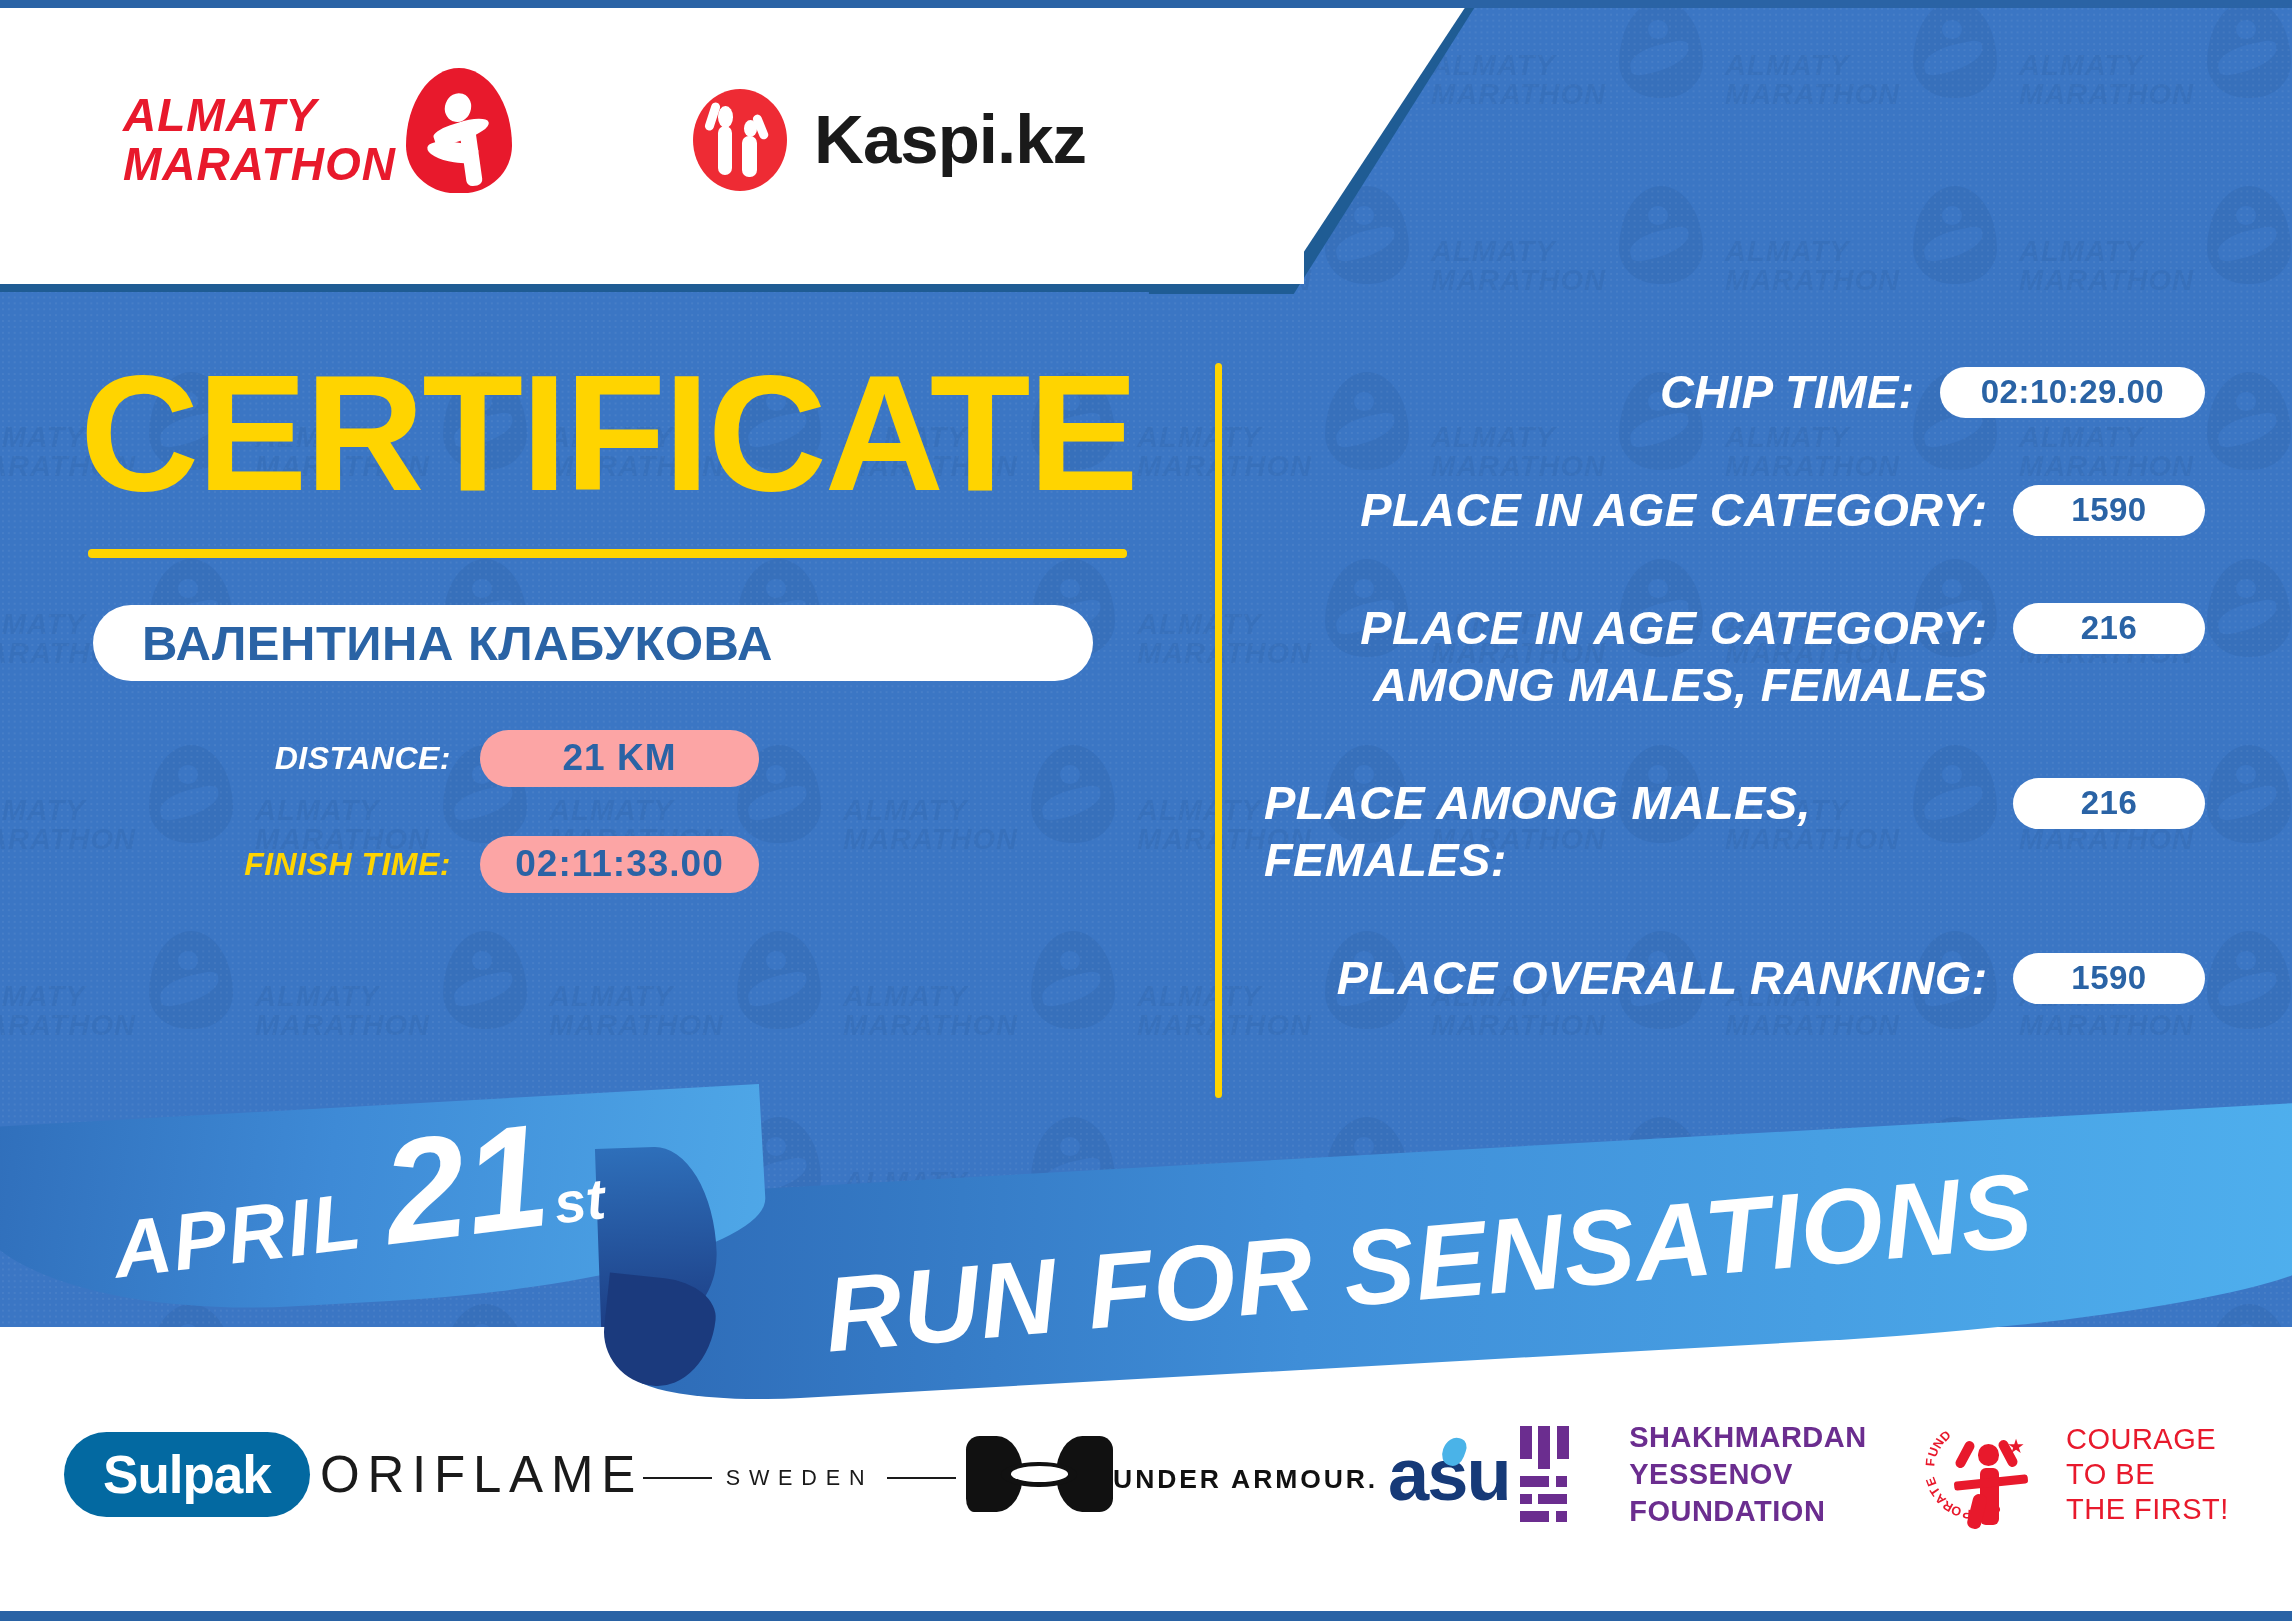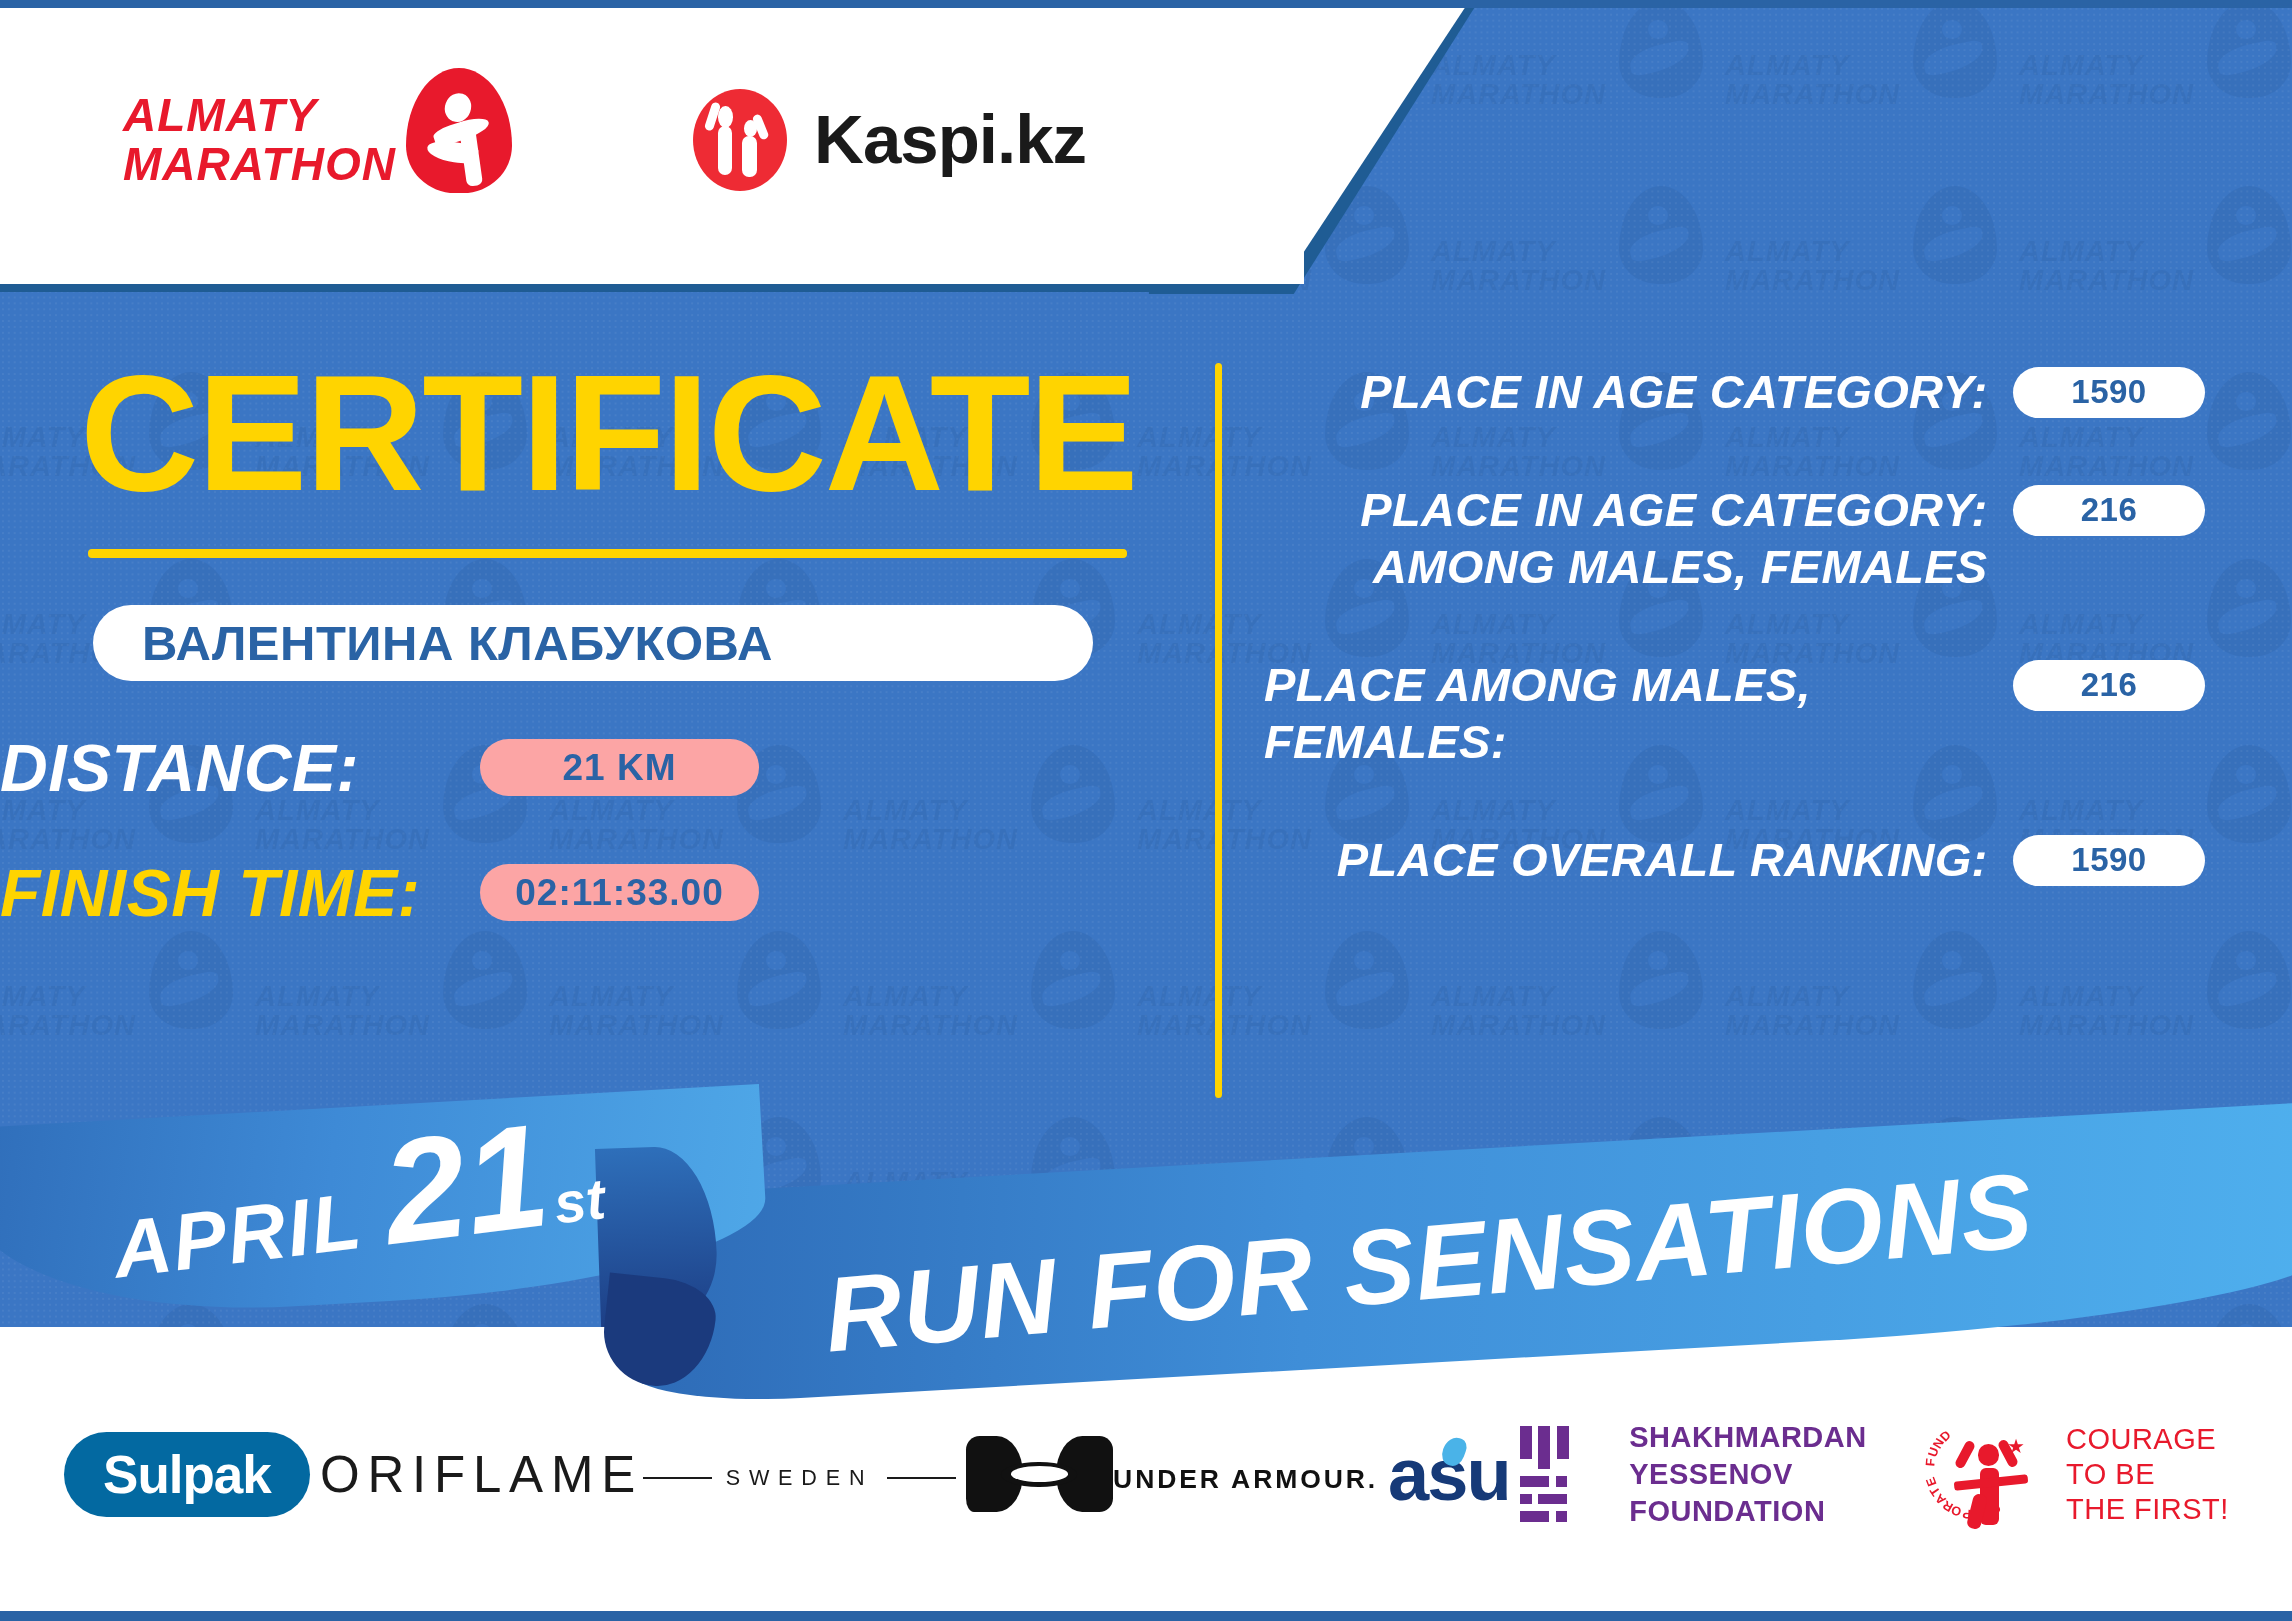--- a/index.html
+++ b/index.html
@@ -146,22 +146,22 @@
   .name-field{
     margin-left:93px;margin-top:47px;width:1000px;height:76px;
     background:#fff;border-radius:39px;display:flex;align-items:center;
   }
   .name-text{
     margin-left:49px;color:#2a63a5;font-size:49px;font-weight:bold;
     letter-spacing:0.5px;
   }
   .lrow{display:flex;align-items:center;margin-top:49px;}
   .lrow .lbl{
-    font-size:66px;font-weight:bold;font-style:italic;color:#fff;
-    width:451px;letter-spacing:0.5px;
+    font-size:32px;font-weight:bold;font-style:italic;color:#fff;
+    text-align:right;width:451px;letter-spacing:0.5px;
   }
   .lrow.finish .lbl{color:#ffd400;}
   .lrow .pill{
     margin-left:29px;width:279px;height:57px;background:#fca5a5;border-radius:29px;
     display:flex;align-items:center;justify-content:center;
     color:#2a63a5;font-size:37px;font-weight:bold;letter-spacing:1px;
   }
 
   
   .v-divider{
@@ -871,20 +871,24 @@
     <div class="lrow finish">
       <div class="lbl">FINISH TIME:</div>
       <div class="pill">02:11:33.00</div>
     </div>
   </div>
 
   <div class="v-divider"></div>
 
   <div class="right-col">
 
+    <div class="srow">
+      <div class="slbl">CHIP TIME:</div>
+      <div class="spill wide">02:10:29.00</div>
+    </div>
 
     <div class="srow">
       <div class="slbl">PLACE IN AGE CATEGORY:</div>
       <div class="spill">1590</div>
     </div>
 
     <div class="srow">
       <div class="slbl">
         <div>PLACE IN AGE CATEGORY:</div>
         <div>AMONG MALES, FEMALES</div>

